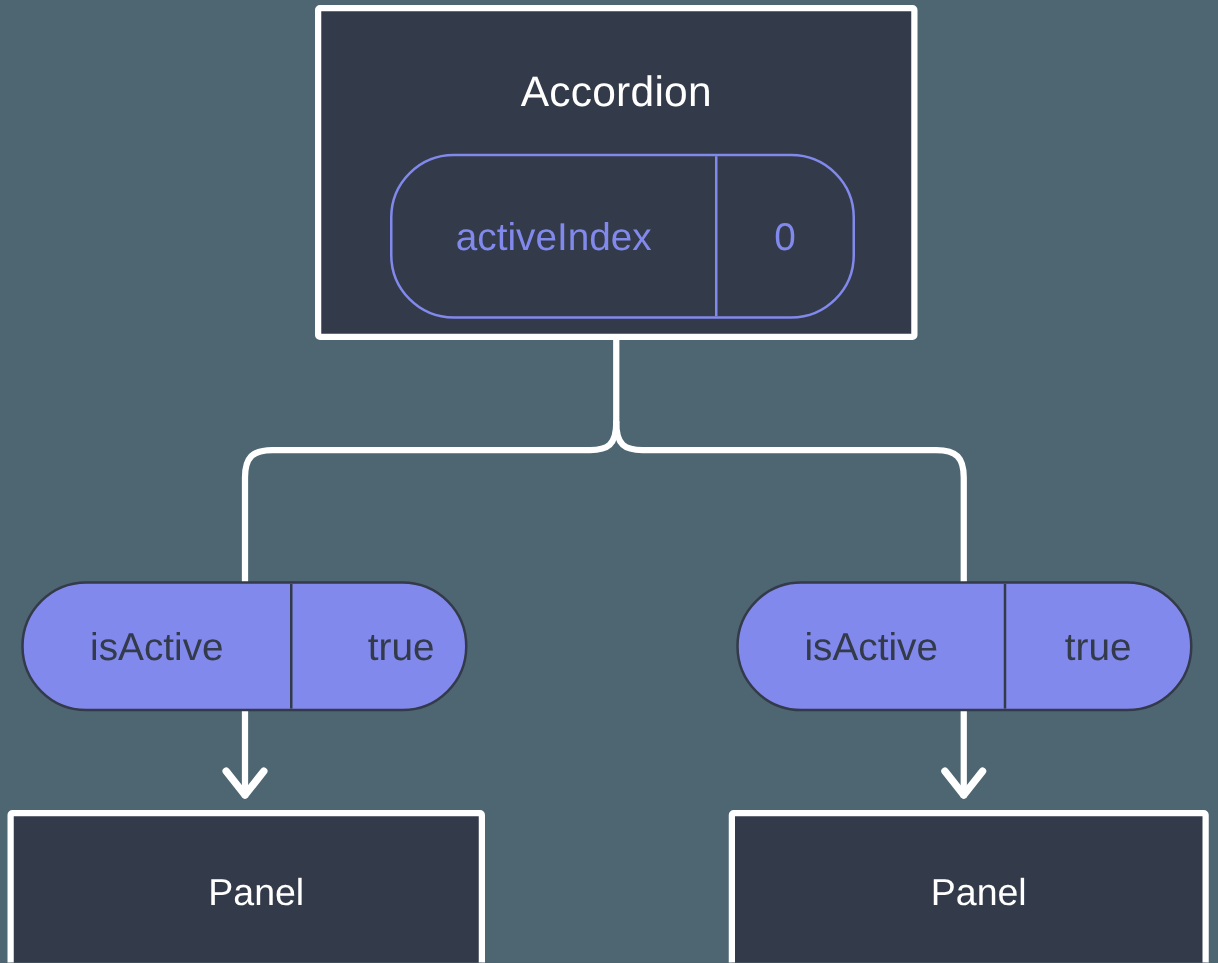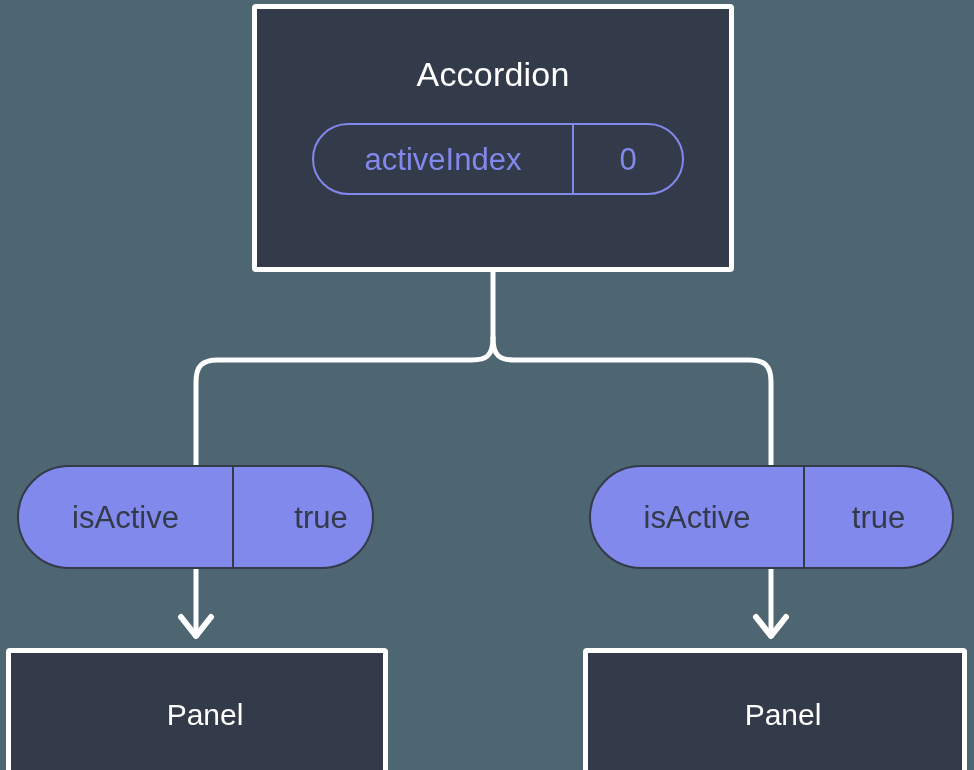--- a/index.html
+++ b/index.html
@@ -57,21 +57,21 @@
     letter-spacing: 0.2px;
     line-height: 1;
   }
 
   
   #state-pill {
     position: absolute;
     left: 55px;
     top: 114px;
     width: 372px;
-    height: 72px;
+    height: 132px;
     box-sizing: border-box;
     border: 2px solid #8289ec;
     border-radius: 51px;
     display: flex;
     align-items: stretch;
     background: transparent;
   }
   #state-pill .pill-key {
     flex: 0 0 258px;
     display: flex;

